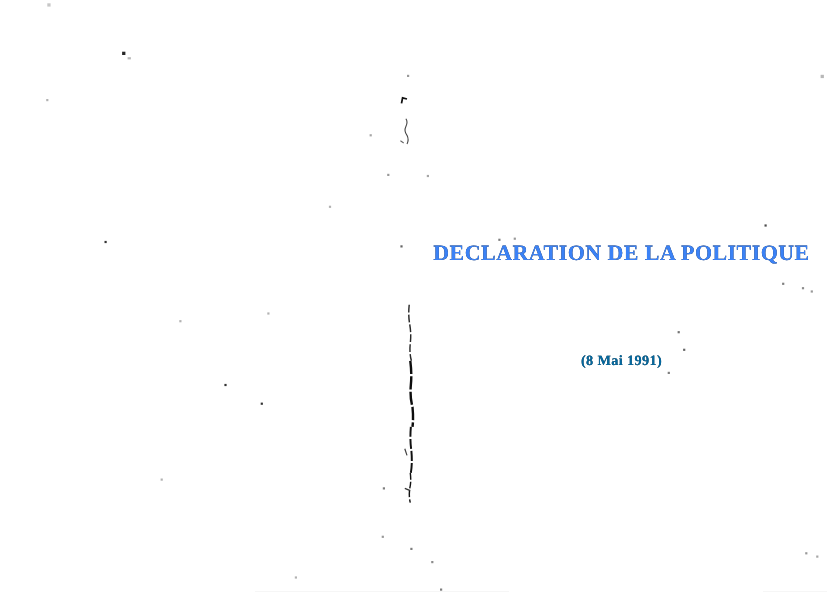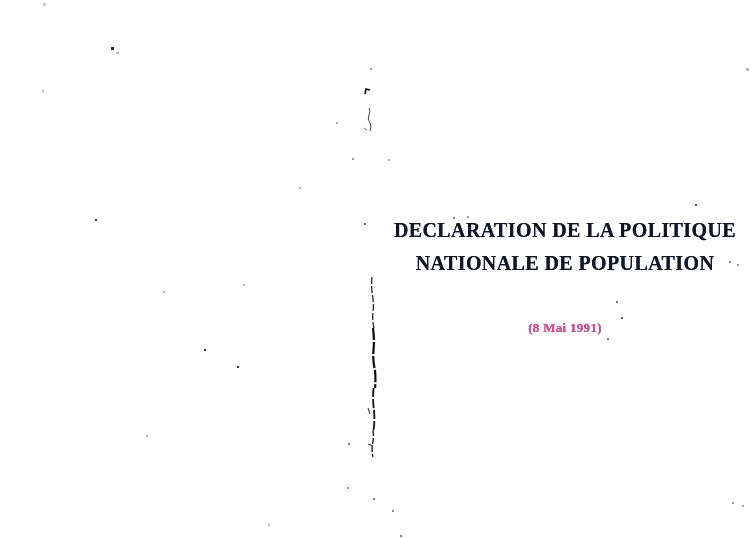--- a/index.html
+++ b/index.html
@@ -19,37 +19,37 @@
     pointer-events: none;
   }
   .title-line {
     position: absolute;
     left: 378px;
     width: 374px;
     text-align: center;
     font-weight: bold;
     font-size: 20px;
     letter-spacing: 0.4px;
-    color: #0f172a;
+    color: #3b82f6;
     text-shadow: 0 0 0.4px #222;
     white-space: nowrap;
   }
   .t1 { top: 219px; }
   .t2 { top: 252px; }
   .t3 { top: 286px; }
   .date-line {
     position: absolute;
     left: 378px;
     top: 320px;
     width: 374px;
     text-align: center;
     font-weight: bold;
     font-size: 13px;
     letter-spacing: 0.3px;
-    color: #ec4899;
+    color: #0369a1;
     text-shadow: 0 0 0.4px #333;
   }
   .footer-credit {
     position: absolute;
     left: 422px;
     top: 501px;
     width: 300px;
     font-size: 8px;
     letter-spacing: -0.25px;
     color: #222;
@@ -115,17 +115,16 @@
       <rect x="347" y="487" width="2" height="2" opacity="0.4"></rect>
       <rect x="373" y="498" width="2" height="2" opacity="0.5"></rect>
       <rect x="392" y="510" width="2" height="2" opacity="0.45"></rect>
       <rect x="732" y="502" width="2" height="2" opacity="0.4"></rect>
       <rect x="742" y="505" width="2" height="2" opacity="0.35"></rect>
       <rect x="400" y="535" width="2" height="2" opacity="0.5"></rect>
     </g>
   </svg>
 
   <div class="title-line t1">DECLARATION DE LA POLITIQUE</div>
-  <div class="title-line t2">NATIONALE DE POPULATION</div>
   <div class="date-line">(8 Mai 1991)</div>
 
 
 </div>
 
 </body></html>

